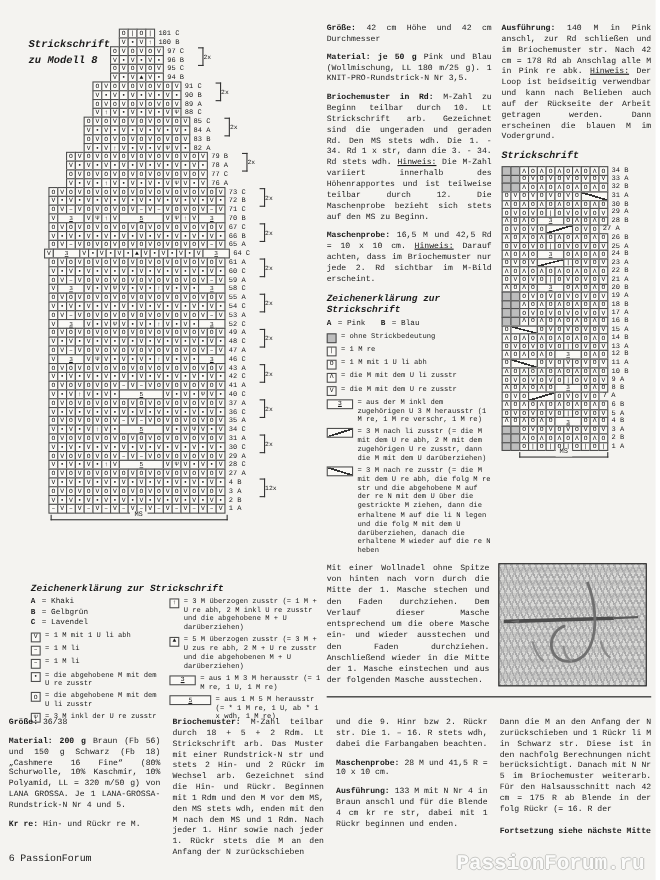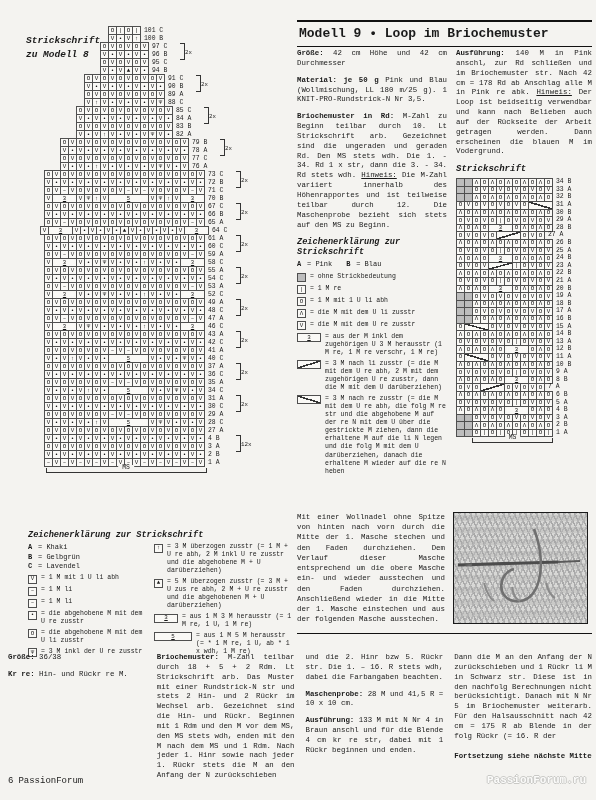--- a/index.html
+++ b/index.html
@@ -69,21 +69,21 @@
   .knit svg{position:absolute;inset:0}
   .masch-rule{border-top:1px solid #111;margin-top:9px}
   
   #m10{position:absolute;left:8px;top:650px;width:584px}
   .m10-grid{display:flex;gap:11px;margin-top:3px}
   .m10-grid .col{flex:1}
   .fort{font-weight:bold;font-size:7.4px;margin-top:10px}
   
   #footer{position:absolute;left:8px;top:776px;font-size:9px}
   #footer .pg{margin-right:5px}
-  #wm{position:absolute;right:10px;top:774px;font-size:11px;font-weight:bold;color:#fbfbfa;text-shadow:-1px 0 #c9c9c6,1px 0 #c9c9c6,0 -1px #c9c9c6,0 1px #c9c9c6}
+  #wm{position:absolute;right:10px;top:774px;font-size:19px;font-weight:bold;color:#fbfbfa;text-shadow:-1px 0 #c9c9c6,1px 0 #c9c9c6,0 -1px #c9c9c6,0 1px #c9c9c6}
 </style>
 </head>
 <body>
 
 <div class="page">
 
   <div class="lc-title">
     <div>Strickschrift</div>
     <div>zu Modell 8</div>
   </div>
@@ -1405,31 +1405,27 @@
             <div class="lg-row">
               <span class="lsym w5">5</span>
               <span class="lg-txt">= aus 1 M 5 M herausstr (= * 1 M re, 1 U, ab * 1 x wdh, 1 M re)</span>
             </div>
           </div>
       </div>
     </div>
   </div>
 
   <div id="m9">
-    <div class="sec-head">
-      <div class="rule-thick"></div>
-      <div class="sec-title">Modell 9 • Loop im Briochemuster</div>
-      <div class="rule-thin"></div>
-    </div>
     <div class="m9-grid">
       <div class="m9-colA">
         <div id="m9a">
             <p class="para"><b>Größe:</b> 42 cm Höhe und 42 cm Durchmesser</p>
             <p class="para"><b>Material: je 50 g</b> Pink und Blau (Wollmischung, LL 180 m/25 g). 1 KNIT-PRO-Rundstrick-N Nr 3,5.</p>
             <p class="para"><b>Briochemuster in Rd:</b> M-Zahl zu Beginn teilbar durch 10. Lt Strickschrift arb. Gezeichnet sind die ungeraden und geraden Rd. Den MS stets wdh. Die 1. - 34. Rd 1 x str, dann die 3. - 34. Rd stets wdh. <u>Hinweis:</u> Die M-Zahl variiert innerhalb des Höhenrapportes und ist teilweise teilbar durch 12. Die Maschenprobe bezieht sich stets auf den MS zu Beginn.</p>
+            <p class="para"><b>Maschenprobe:</b> 16,5 M und 42,5 Rd = 10 x 10 cm. <u>Hinweis:</u> Darauf achten, dass im Briochemuster nur jede 2. Rd sichtbar im M-Bild erscheint.</p>
           </div>
         <div id="legend9" style="margin-top:4px">
           <div class="lg-title">Zeichenerklärung zur Strickschrift</div>
           <div id="lg9-colors" style="display:flex;gap:14px">
               <div class="clr-row">
                 <span class="clr-k">A</span>
                 <span>= Pink</span>
               </div>
               <div class="clr-row">
                 <span class="clr-k">B</span>
@@ -2054,27 +2050,28 @@
         </svg>
       </div>
     </div>
     <div class="masch-rule"></div>
   </div>
 
   <div id="m10">
     <div class="m10-grid">
       <div class="col" id="m10c0">
           <p class="para"><b>Größe:</b> 36/38</p>
+          <p class="para"><b>Material: 200 g</b> Braun (Fb 56) und 150 g Schwarz (Fb 18) „Cashmere 16 Fine“ (80% Schurwolle, 10% Kaschmir, 10% Polyamid, LL = 320 m/50 g) von LANA GROSSA. Je 1 LANA-GROSSA-Rundstrick-N Nr 4 und 5.</p>
           <p class="para"><b>Kr re:</b> Hin- und Rückr re M.</p>
         </div>
       <div class="col" id="m10c1">
           <p class="para"><b>Briochemuster:</b> M-Zahl teilbar durch 18 + 5 + 2 Rdm. Lt Strickschrift arb. Das Muster mit einer Rundstrick-N str und stets 2 Hin- und 2 Rückr im Wechsel arb. Gezeichnet sind die Hin- und Rückr. Beginnen mit 1 Rdm und den M vor dem MS, den MS stets wdh, enden mit den M nach dem MS und 1 Rdm. Nach jeder 1. Hinr sowie nach jeder 1. Rückr stets die M an den Anfang der N zurückschieben</p>
         </div>
       <div class="col" id="m10c2">
-          <p class="para">und die 2. Hinr bzw 5. Rückr str. Die 1. – 16. R stets wdh, dabei die Farbangaben beachten.</p>
+          <p class="para">und die 9. Hinr bzw 2. Rückr str. Die 1. – 16. R stets wdh, dabei die Farbangaben beachten.</p>
           <p class="para"><b>Maschenprobe:</b> 28 M und 41,5 R = 10 x 10 cm.</p>
           <p class="para"><b>Ausführung:</b> 133 M mit N Nr 4 in Braun anschl und für die Blende 4 cm kr re str, dabei mit 1 Rückr beginnen und enden.</p>
         </div>
       <div class="col" id="m10c3">
       <p class="para">Dann die M an den Anfang der N zurückschieben und 1 Rückr li M in Schwarz str. Diese ist in den nachfolg Berechnungen nicht berücksichtigt. Danach mit N Nr 5 im Briochemuster weiterarb. Für den Halsausschnitt nach 42 cm = 175 R ab Blende in der folg Rückr (= 16. R der</p>
           <div class="fort">Fortsetzung siehe nächste Mitte</div>
         </div>
     </div>
   </div>
 

